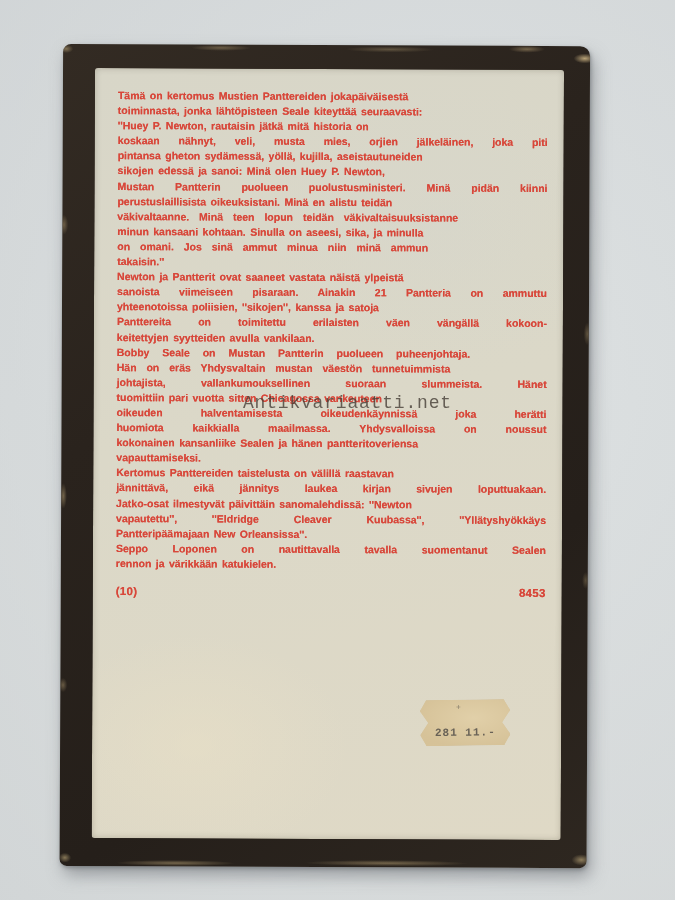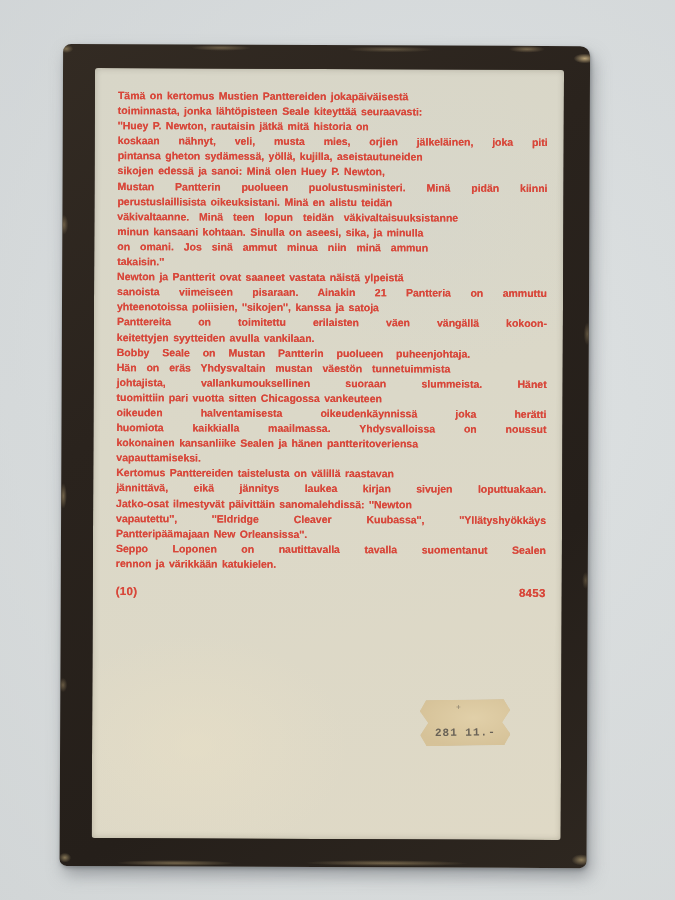--- a/index.html
+++ b/index.html
@@ -149,14 +149,15 @@
 
       <div class="sticker">
         <span class="mark">+</span>
         <span class="price">281 11.-</span>
       </div>
 
     </div>
     <div class="wear"></div>
   </div>
 
+  <div class="watermark">Antikvariaatti.net</div>
 
 </div>
 
 </body></html>

